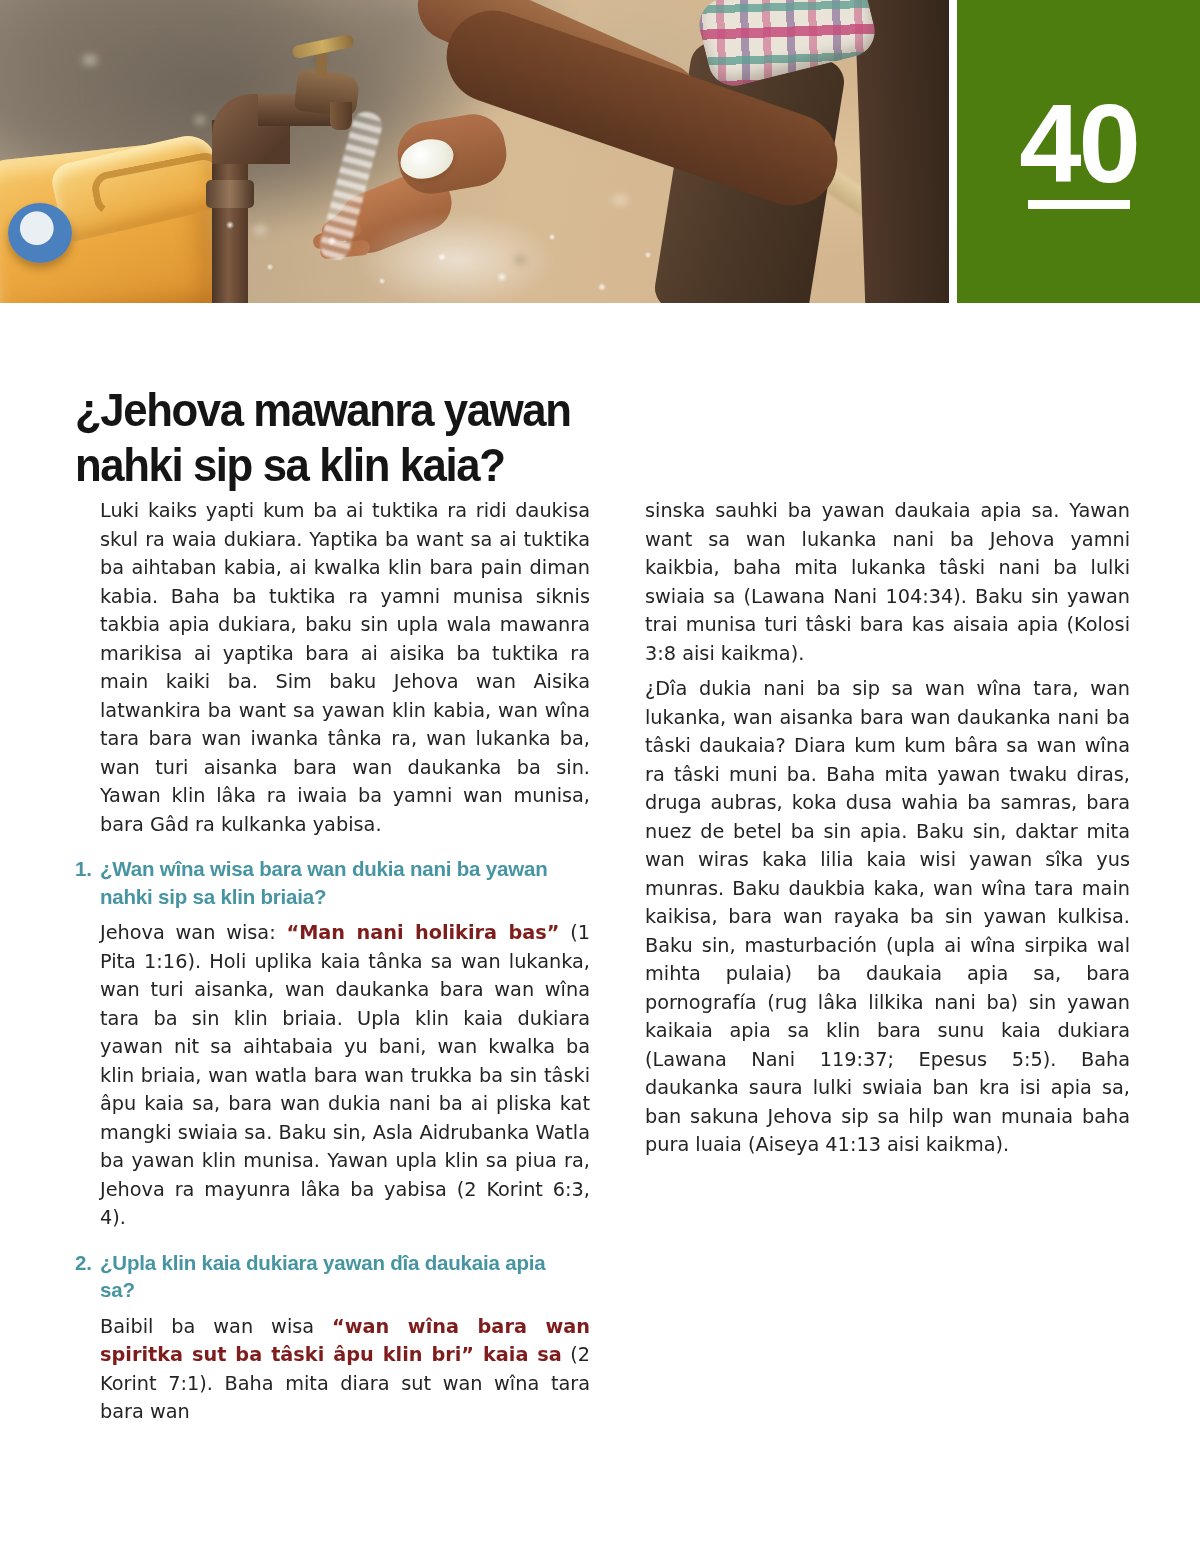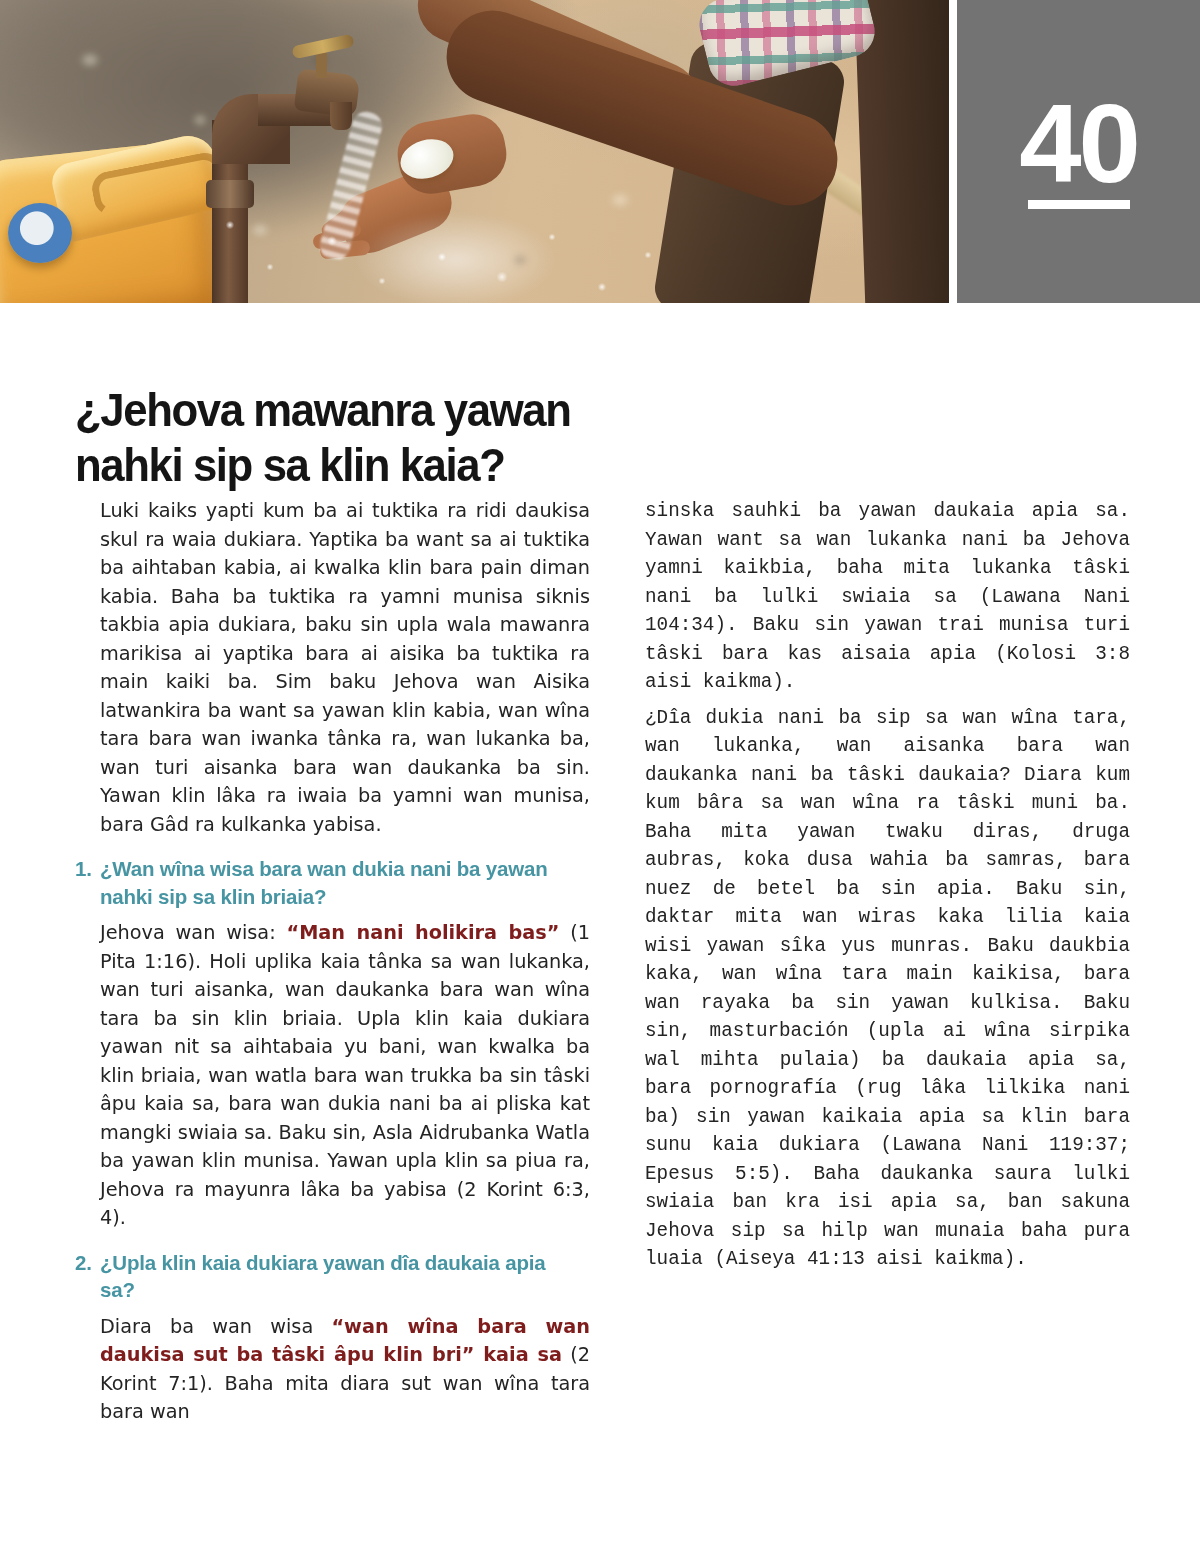--- a/index.html
+++ b/index.html
@@ -122,21 +122,21 @@
     width:102px;height:9px;background:#ffffff;}
 
   
   .title{position:absolute;left:75px;top:352px;width:640px;color:#151515;
     font-family:"Liberation Sans",sans-serif;font-weight:700;font-size:47px;line-height:1.17;
     letter-spacing:-1.5px;transform:scaleX(.93);transform-origin:left top;}
 
   
   .columns{position:absolute;left:75px;top:497px;width:1055px;display:flex;gap:30px;}
   .col{width:515px;}
-  .col.right{width:510px;font-family:Liberation Mono, monospace;}
+  .col.right{width:510px;}
   .col p{margin:0 0 7px;padding-left:25px;text-align:justify;color:#242424;
     font-size:19.3px;line-height:28.5px;}
   .col p b{color:#7f1d1d;}
   .col h3{position:relative;margin:16px 0 9px;padding-left:25px;max-width:462px;
     color:#4795a3;font-family:"Liberation Sans",sans-serif;font-weight:700;
     font-size:20.5px;line-height:27.5px;letter-spacing:-.2px;}
   .col h3 .hnum{position:absolute;left:0;top:0;}
 </style>
 </head>
 <body>
@@ -170,34 +170,34 @@
     <div class="layer pipe-h"></div>
     <div class="layer tap-body"></div>
     <div class="layer tap-spout"></div>
     <div class="layer tap-stem"></div>
     <div class="layer tap-handle"></div>
     <div class="layer stream"></div>
     <div class="layer splash"></div>
     <div class="layer droplets"></div>
   </div>
 
-  <div class="lesson-block" style="background: #737373;">
+  <div class="lesson-block" style="background: #4d7c0f;">
     <div class="lesson-num">40</div>
     <div class="lesson-bar"></div>
   </div>
 
   <h1 class="title">¿Jehova mawanra yawan nahki sip sa klin kaia?</h1>
 
   <div class="columns">
     <div class="col left">
         <p><span>Luki kaiks yapti kum ba ai tuktika ra ridi daukisa skul ra waia dukiara. Yaptika ba want sa ai tuktika ba aihtaban kabia, ai kwalka klin bara pain diman kabia. Baha ba tuktika ra yamni munisa siknis takbia apia dukiara, baku sin upla wala mawanra marikisa ai yaptika bara ai aisika ba tuktika ra main kaiki ba. Sim baku Jehova wan Aisika latwankira ba want sa yawan klin kabia, wan wîna tara bara wan iwanka tânka ra, wan lukanka ba, wan turi aisanka bara wan daukanka ba sin. Yawan klin lâka ra iwaia ba yamni wan munisa, bara Gâd ra kulkanka yabisa.</span></p>
         <h3 style="color: rgb(71, 149, 163);"><span class="hnum">1.</span><span>¿Wan wîna wisa bara wan dukia nani ba yawan nahki sip sa klin briaia?</span></h3>
         <p><span>Jehova wan wisa: </span><b>“Man nani holikira bas”</b><span> (1 Pita 1:16). Holi uplika kaia tânka sa wan lukanka, wan turi aisanka, wan daukanka bara wan wîna tara ba sin klin briaia. Upla klin kaia dukiara yawan nit sa aihtabaia yu bani, wan kwalka ba klin briaia, wan watla bara wan trukka ba sin tâski âpu kaia sa, bara wan dukia nani ba ai pliska kat mangki swiaia sa. Baku sin, Asla Aidrubanka Watla ba yawan klin munisa. Yawan upla klin sa piua ra, Jehova ra mayunra lâka ba yabisa (2 Korint 6:3, 4).</span></p>
         <h3 style="color: rgb(71, 149, 163);"><span class="hnum">2.</span><span>¿Upla klin kaia dukiara yawan dîa daukaia apia sa?</span></h3>
-        <p><span>Diara ba wan wisa </span><b>“wan wîna bara wan daukisa sut ba tâski âpu klin bri” kaia sa</b><span> (2 Korint 7:1). Baha mita diara sut wan wîna tara bara wan</span></p>
+        <p><span>Baibil ba wan wisa </span><b>“wan wîna bara wan spiritka sut ba tâski âpu klin bri” kaia sa</b><span> (2 Korint 7:1). Baha mita diara sut wan wîna tara bara wan</span></p>
       </div>
     <div class="col right">
         <p><span>sinska sauhki ba yawan daukaia apia sa. Yawan want sa wan lukanka nani ba Jehova yamni kaikbia, baha mita lukanka tâski nani ba lulki swiaia sa (Lawana Nani 104:34). Baku sin yawan trai munisa turi tâski bara kas aisaia apia (Kolosi 3:8 aisi kaikma).</span></p>
         <p><span>¿Dîa dukia nani ba sip sa wan wîna tara, wan lukanka, wan aisanka bara wan daukanka nani ba tâski daukaia? Diara kum kum bâra sa wan wîna ra tâski muni ba. Baha mita yawan twaku diras, druga aubras, koka dusa wahia ba samras, bara nuez de betel ba sin apia. Baku sin, daktar mita wan wiras kaka lilia kaia wisi yawan sîka yus munras. Baku daukbia kaka, wan wîna tara main kaikisa, bara wan rayaka ba sin yawan kulkisa. Baku sin, masturbación (upla ai wîna sirpika wal mihta pulaia) ba daukaia apia sa, bara pornografía (rug lâka lilkika nani ba) sin yawan kaikaia apia sa klin bara sunu kaia dukiara (Lawana Nani 119:37; Epesus 5:5). Baha daukanka saura lulki swiaia ban kra isi apia sa, ban sakuna Jehova sip sa hilp wan munaia baha pura luaia (Aiseya 41:13 aisi kaikma).</span></p>
       </div>
   </div>
 
 </div>
 
 </body></html>

